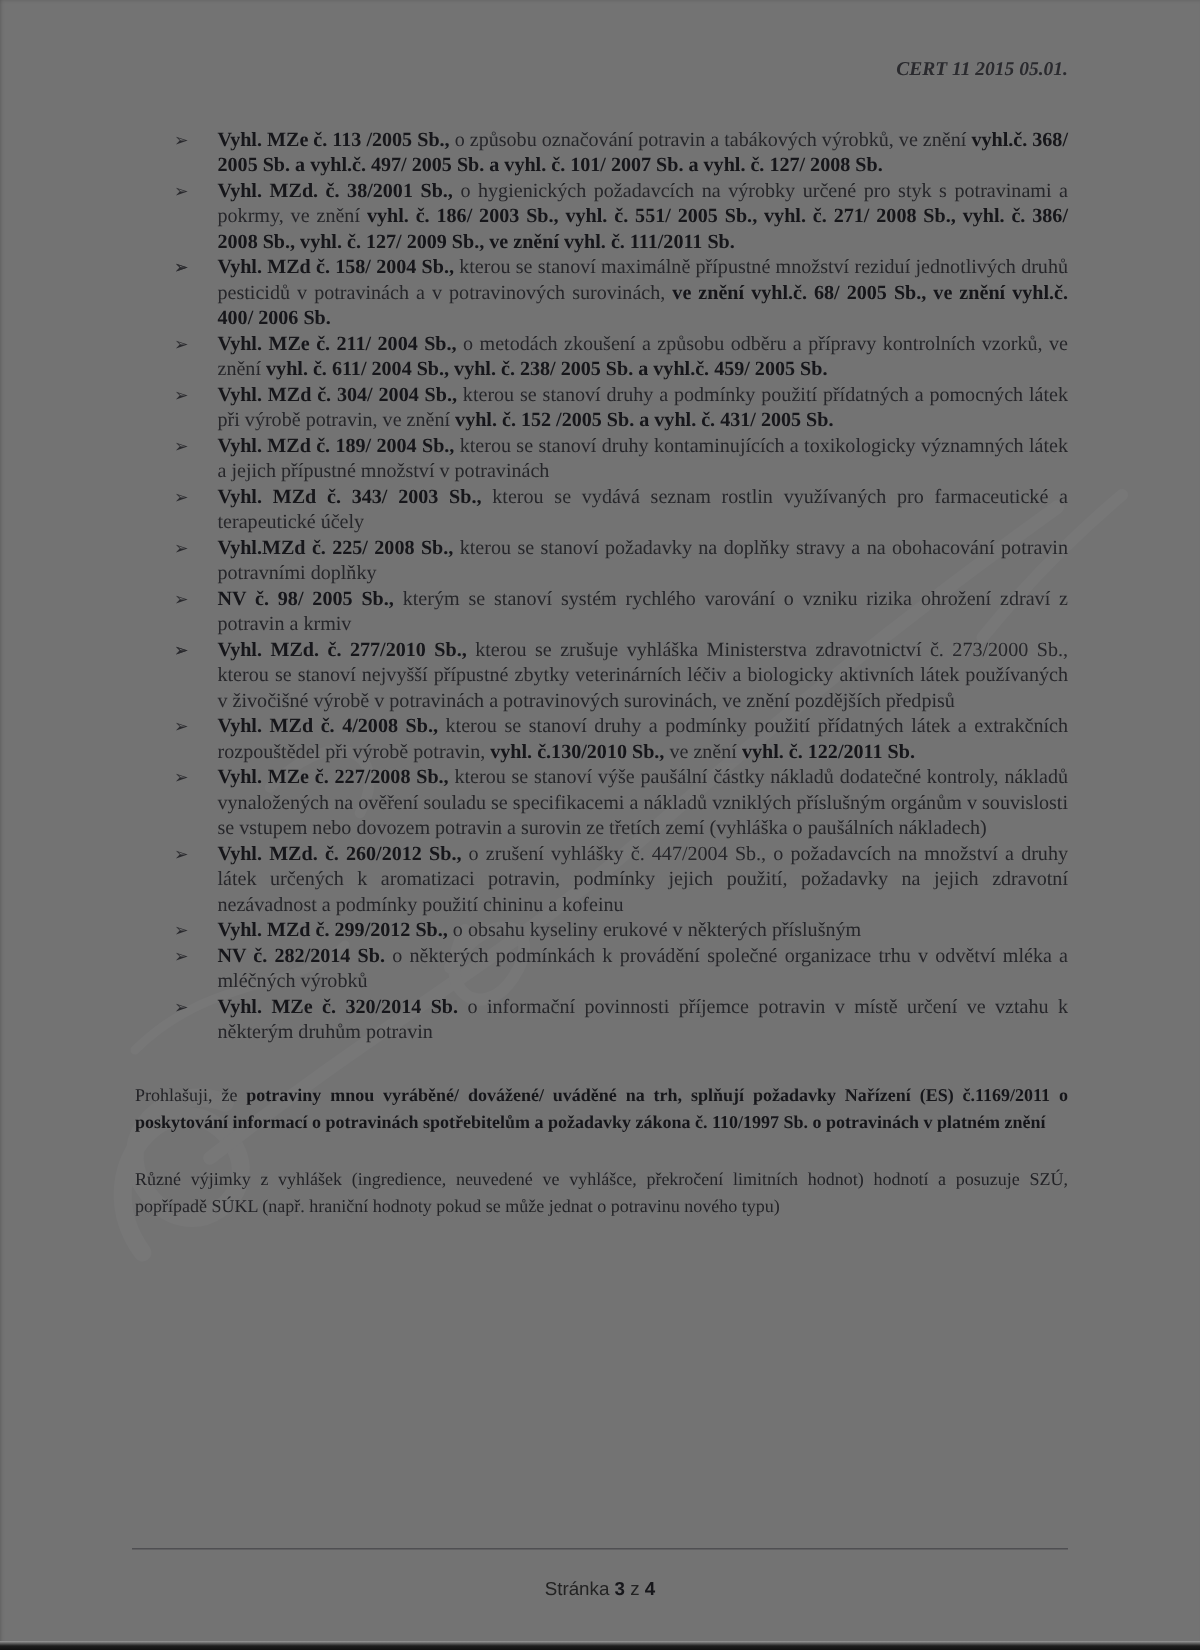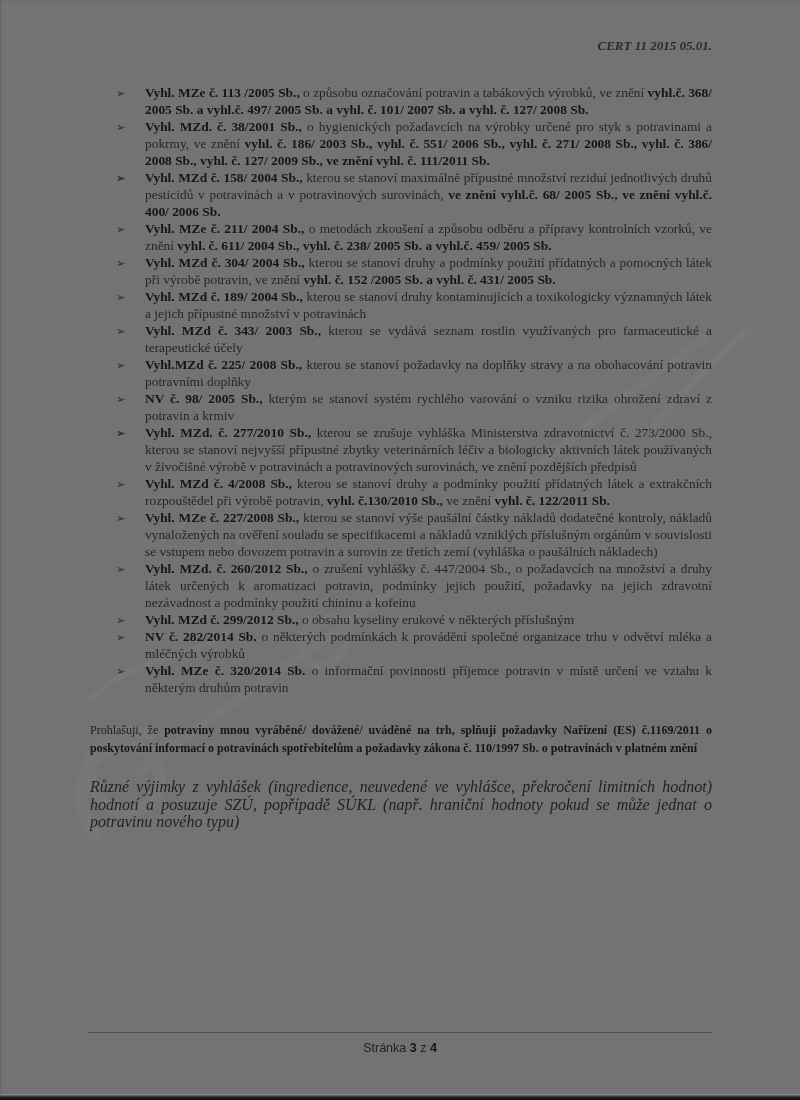--- a/index.html
+++ b/index.html
@@ -61,32 +61,31 @@
   .b { font-weight: bold; color: #16161a; }
   p.decl {
     margin-top: 26px;
     text-align: justify;
     font-size: 12px;
     line-height: 17.5px;
   }
   p.note {
     margin-top: 21px;
     text-align: justify;
-    font-size: 16px;
+    font-size: 12px;
     line-height: 17.5px;
-    font-style: italic;
   }
   .footer {
     position: absolute;
     left: 88px;
     right: 88px;
     top: 1032px;
     border-top: 1px solid #4f4f52;
     text-align: center;
-    padding-top: 8px;
+    padding-top: 19px;
     font-family: "Liberation Sans", sans-serif;
     font-size: 12.5px;
     color: #222;
     z-index: 2;
   }
   .scan-bottom {
     position: absolute;
     bottom: 0;
     left: 0;
     width: 100%;
@@ -111,21 +110,21 @@
     </g>
   </svg>
 
   <div class="header">
     <span>CERT 11 2015 05.01.</span>
   </div>
 
   <div class="content">
     <ul class="reg-list" id="reg-list">
         <li><span class="marker">➢</span><span class="itext"><span class="b">Vyhl. MZe č. 113 /2005 Sb.,</span><span> o způsobu označování potravin a tabákových výrobků, ve znění </span><span class="b">vyhl.č. 368/ 2005 Sb. a vyhl.č. 497/ 2005 Sb. a vyhl. č. 101/ 2007 Sb. a vyhl. č. 127/ 2008 Sb.</span></span></li>
-        <li><span class="marker">➢</span><span class="itext"><span class="b">Vyhl. MZd. č. 38/2001 Sb.,</span><span> o hygienických požadavcích na výrobky určené pro styk s potravinami a pokrmy, ve znění </span><span class="b">vyhl. č. 186/ 2003 Sb., vyhl. č. 551/ 2006 Sb., vyhl. č. 271/ 2008 Sb., vyhl. č. 386/ 2008 Sb., vyhl. č. 127/ 2009 Sb., ve znění vyhl. č. 111/2011 Sb.</span></span></li>
+        <li><span class="marker">➢</span><span class="itext"><span class="b">Vyhl. MZd. č. 38/2001 Sb.,</span><span> o hygienických požadavcích na výrobky určené pro styk s potravinami a pokrmy, ve znění </span><span class="b">vyhl. č. 186/ 2003 Sb., vyhl. č. 551/ 2005 Sb., vyhl. č. 271/ 2008 Sb., vyhl. č. 386/ 2008 Sb., vyhl. č. 127/ 2009 Sb., ve znění vyhl. č. 111/2011 Sb.</span></span></li>
         <li><span class="marker">➢</span></li>
         <li><span class="marker">➢</span><span class="itext"><span class="b">Vyhl. MZd č. 158/ 2004 Sb.,</span><span> kterou se stanoví maximálně přípustné množství reziduí jednotlivých druhů pesticidů v potravinách a v potravinových surovinách, </span><span class="b">ve znění vyhl.č. 68/ 2005 Sb., ve znění vyhl.č. 400/ 2006 Sb.</span></span></li>
         <li><span class="marker">➢</span><span class="itext"><span class="b">Vyhl. MZe č. 211/ 2004 Sb.,</span><span> o metodách zkoušení a způsobu odběru a přípravy kontrolních vzorků, ve znění </span><span class="b">vyhl. č. 611/ 2004 Sb., vyhl. č. 238/ 2005 Sb. a vyhl.č. 459/ 2005 Sb.</span></span></li>
         <li><span class="marker">➢</span><span class="itext"><span class="b">Vyhl. MZd č. 304/ 2004 Sb.,</span><span> kterou se stanoví druhy a podmínky použití přídatných a pomocných látek při výrobě potravin, ve znění </span><span class="b">vyhl. č. 152 /2005 Sb. a vyhl. č. 431/ 2005 Sb.</span></span></li>
         <li><span class="marker">➢</span><span class="itext"><span class="b">Vyhl. MZd č. 189/ 2004 Sb.,</span><span> kterou se stanoví druhy kontaminujících a toxikologicky významných látek a jejich přípustné množství v potravinách</span></span></li>
         <li><span class="marker">➢</span><span class="itext"><span class="b">Vyhl. MZd č. 343/ 2003 Sb.,</span><span> kterou se vydává seznam rostlin využívaných pro farmaceutické a terapeutické účely</span></span></li>
         <li><span class="marker">➢</span><span class="itext"><span class="b">Vyhl.MZd č. 225/ 2008 Sb.,</span><span> kterou se stanoví požadavky na doplňky stravy a na obohacování potravin potravními doplňky</span></span></li>
         <li><span class="marker">➢</span><span class="itext"><span class="b">NV č. 98/ 2005 Sb.,</span><span> kterým se stanoví systém rychlého varování o vzniku rizika ohrožení zdraví z potravin a krmiv</span></span></li>
         <li><span class="marker">➢</span></li>
         <li><span class="marker">➢</span><span class="itext"><span class="b">Vyhl. MZd. č. 277/2010 Sb.,</span><span> kterou se zrušuje vyhláška Ministerstva zdravotnictví č. 273/2000 Sb., kterou se stanoví nejvyšší přípustné zbytky veterinárních léčiv a biologicky aktivních látek používaných v živočišné výrobě v potravinách a potravinových surovinách, ve znění pozdějších předpisů</span></span></li>

